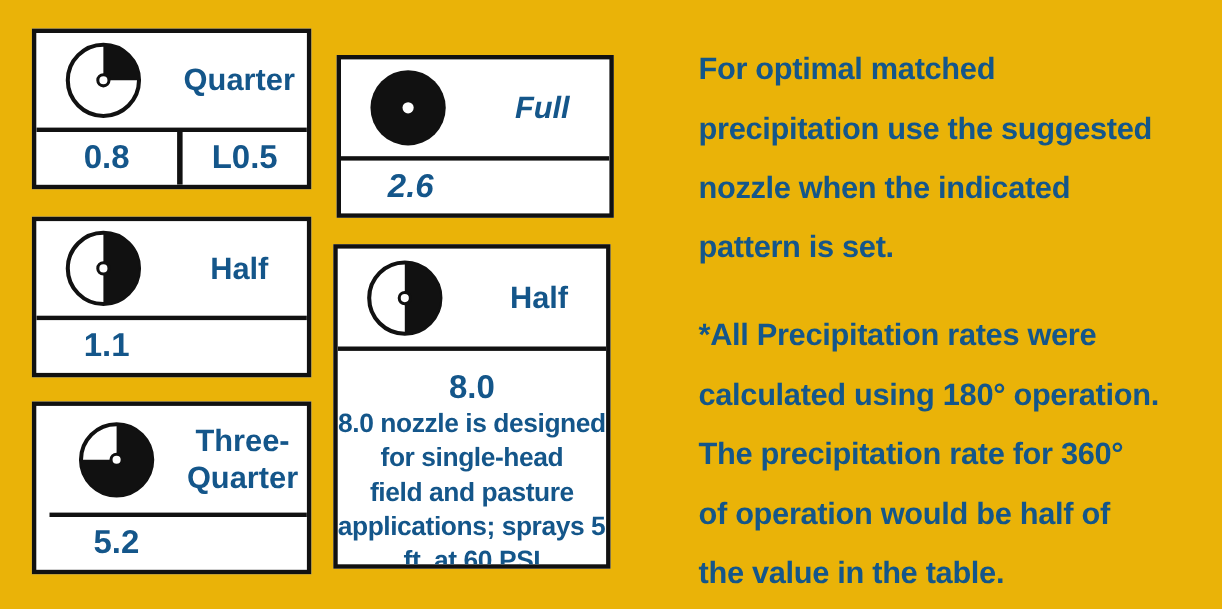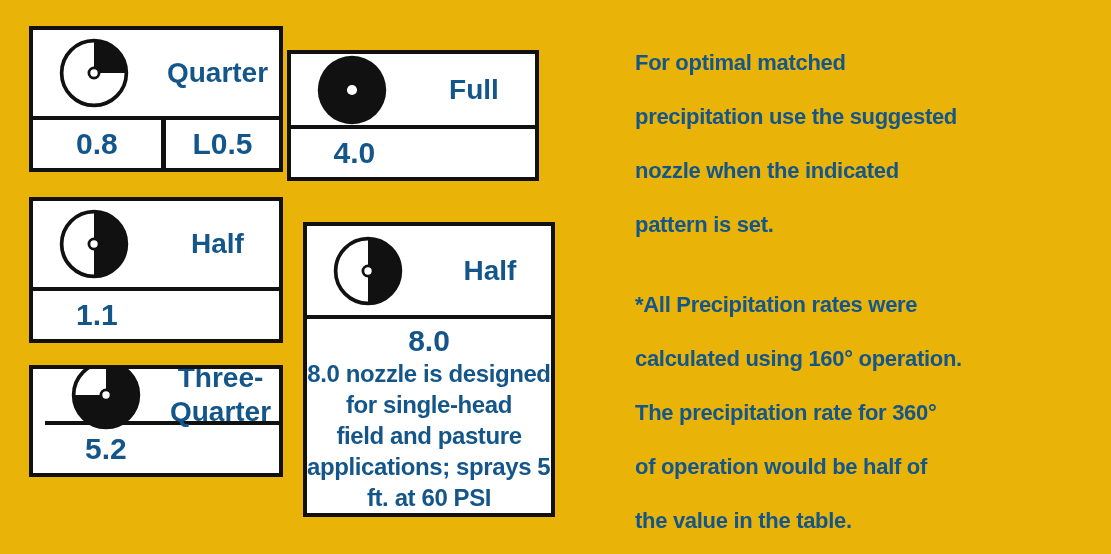--- a/index.html
+++ b/index.html
@@ -60,38 +60,39 @@
   .half8-top{
     height:93px;flex:none;
     position:relative;
     border-bottom:4px solid var(--ink);
     box-sizing:border-box;
   }
   .box-text{
     flex:1;
     text-align:center;
     padding-top:5px;
+    margin-top:12px;
   }
   .rate-big{
     font-size:30px;
     line-height:34px;
   }
   .desc{
     font-size:24px;
     line-height:31px;
     letter-spacing:-0.4px;
     white-space:pre;
   }
   .notes{
     position:absolute;
     left:635px;top:36px;width:476px;
   }
   .notes p{
     margin:0 0 26px 0;
-    font-size:22px;
+    font-size:28px;
     line-height:54px;
     letter-spacing:-0.3px;
     white-space:pre;
   }
 </style>
 </head>
 <body>
 
 <div class="canvas">
 
@@ -121,49 +122,49 @@
           <circle cx="40" cy="40" r="5.5" fill="#ffffff" stroke="#111111" stroke-width="3"></circle>
         </svg>
       </span>
       <span class="pattern-label">Half</span>
     </div>
     <div class="box-bottom">
       <div class="cell rate">1.1</div>
     </div>
   </div>
 
-  <div class="box" style="left:29px;top:365px;width:254px;height:112px;padding-left:12px;">
+  <div class="box" style="left:29px;top:365px;width:254px;height:157px;padding-left:12px;">
     <div class="box-top">
       <span class="icon-wrap">
         <svg width="74" height="74" viewBox="0 0 80 80" aria-hidden="true">
           <circle cx="40" cy="40" r="35" fill="#ffffff" stroke="#111111" stroke-width="4"></circle>
           <path d="M40 40 L40 5 A35 35 0 1 1 5 40 Z" fill="#111111"></path>
           <circle cx="40" cy="40" r="5.5" fill="#ffffff" stroke="#111111" stroke-width="3"></circle>
         </svg>
       </span>
       <span class="pattern-label">Three-
 Quarter</span>
     </div>
     <div class="box-bottom">
       <div class="cell rate">5.2</div>
     </div>
   </div>
 
-  <div class="box" style="left:287px;top:50px;width:252px;height:131px;">
+  <div class="box" style="left:306px;top:50px;width:252px;height:148px;font-style:italic;">
     <div class="box-top">
       <span class="icon-wrap">
         <svg width="74" height="74" viewBox="0 0 80 80" aria-hidden="true">
           <circle cx="40" cy="40" r="37" fill="#111111"></circle>
           <circle cx="40" cy="40" r="5.5" fill="#ffffff"></circle>
         </svg>
       </span>
       <span class="pattern-label">Full</span>
     </div>
     <div class="box-bottom">
-      <div class="cell rate">4.0</div>
+      <div class="cell rate">2.6</div>
     </div>
   </div>
 
   <div class="box" style="left:303px;top:222px;width:252px;height:295px;">
     <div class="box-top half8-top">
       <span class="icon-wrap">
         <svg width="74" height="74" viewBox="0 0 80 80" aria-hidden="true">
           <circle cx="40" cy="40" r="35" fill="#ffffff" stroke="#111111" stroke-width="4"></circle>
           <path d="M40 5 A35 35 0 0 1 40 75 Z" fill="#111111"></path>
           <circle cx="40" cy="40" r="5.5" fill="#ffffff" stroke="#111111" stroke-width="3"></circle>
@@ -180,19 +181,19 @@
 ft. at 60 PSI</div>
     </div>
   </div>
 
   <div class="notes">
     <p>For optimal matched
 precipitation use the suggested
 nozzle when the indicated
 pattern is set.</p>
     <p>*All Precipitation rates were
-calculated using 160° operation.
+calculated using 180° operation.
 The precipitation rate for 360°
 of operation would be half of
 the value in the table.</p>
   </div>
 
 </div>
 
 </body></html>

